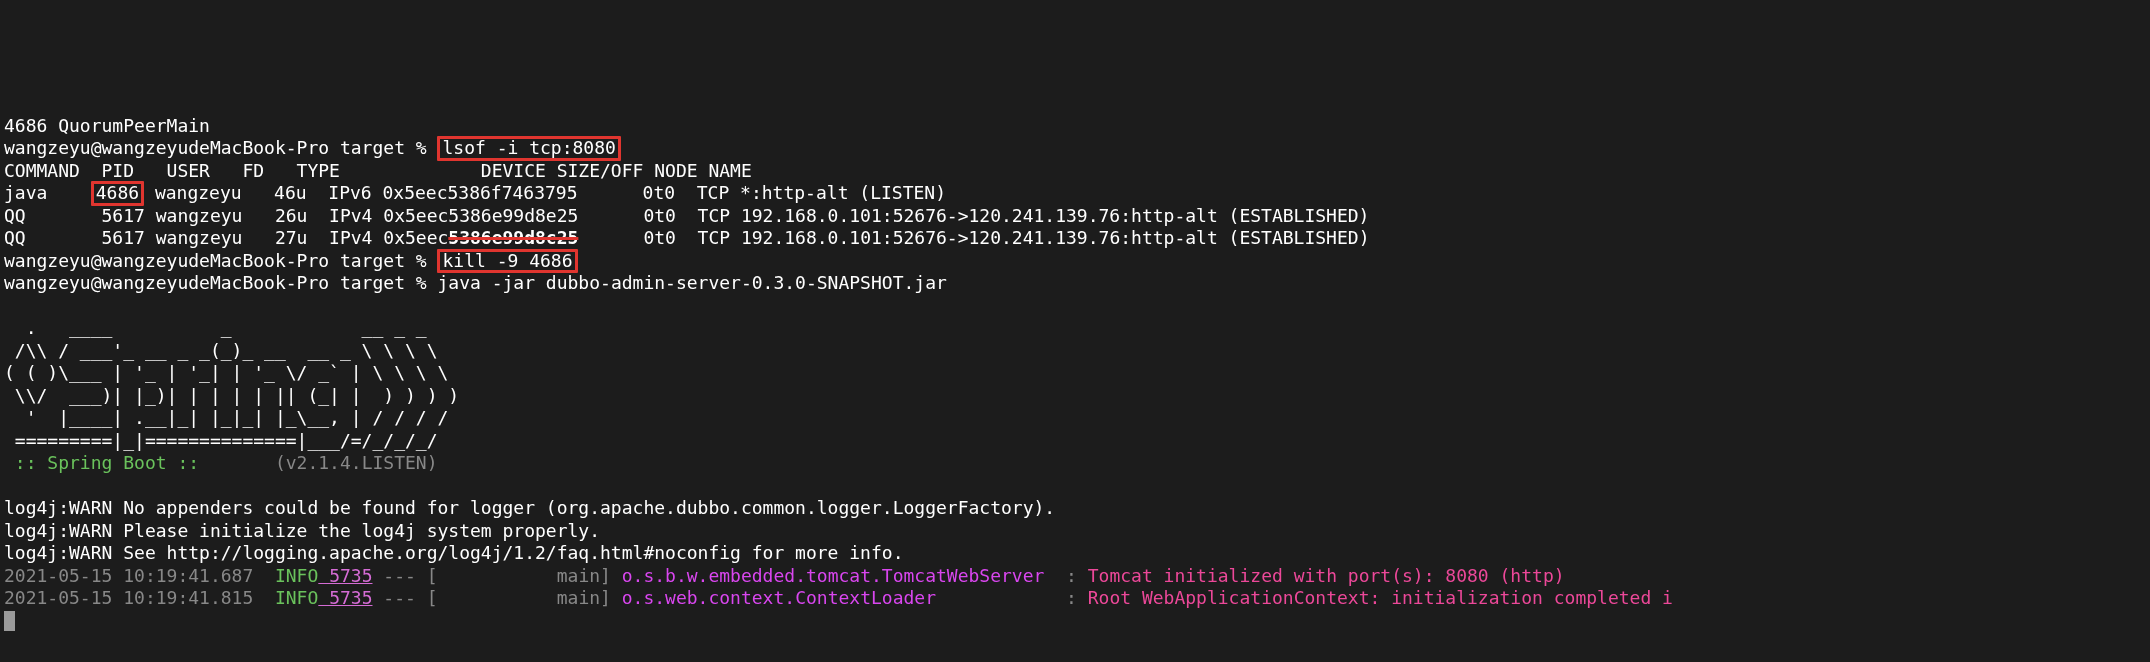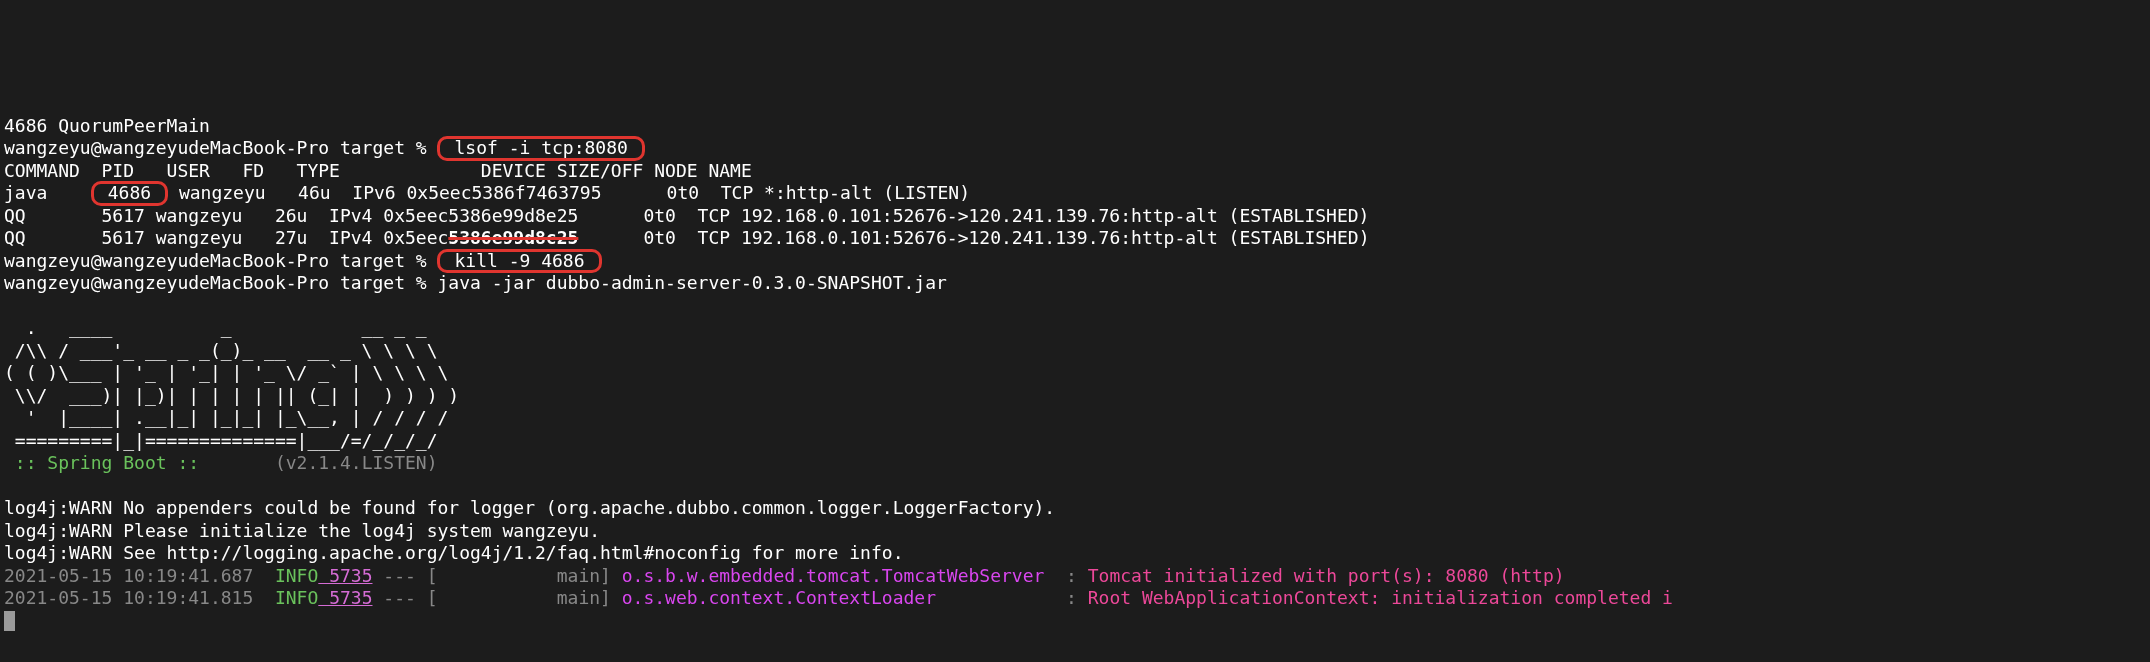--- a/index.html
+++ b/index.html
@@ -16,22 +16,22 @@
   .terminal {
     padding: 2px 4px;
   }
   .gray { color: #888888; }
   .green { color: #6ac25c; }
   .magenta { color: #d56cd5; text-decoration: underline; }
   .cyan { color: #d946ef; }
   .white { color: #ec4899; }
   .box-hl {
     border: 3px solid #e0352f;
-    border-radius: 10px;
-    padding: 0 14px;
+    border-radius: 1px;
+    padding: 0 2px;
     display: inline-block;
     line-height: 1.05;
     margin: -2px 0;
   }
   .strike {
     text-decoration: line-through;
     text-decoration-color: #e0352f;
     text-decoration-thickness: 3px;
     font-weight: bold;
   }
@@ -60,21 +60,21 @@
 
 <span>  .   ____          _            __ _ _
  /\\ / ___'_ __ _ _(_)_ __  __ _ \ \ \ \
 ( ( )\___ | '_ | '_| | '_ \/ _` | \ \ \ \
  \\/  ___)| |_)| | | | | || (_| |  ) ) ) )
   '  |____| .__|_| |_|_| |_\__, | / / / /
  =========|_|==============|___/=/_/_/_/</span>
 <span class="green"> :: Spring Boot ::       </span><span class="gray">(v2.1.4.LISTEN)</span>
 
 <span>log4j:WARN No appenders could be found for logger (org.apache.dubbo.common.logger.LoggerFactory).</span>
-<span>log4j:WARN Please initialize the log4j system wangzeyu.</span>
+<span>log4j:WARN Please initialize the log4j system properly.</span>
 <span>log4j:WARN See http://logging.apache.org/log4j/1.2/faq.html#noconfig for more info.</span>
 <span class="gray">2021-05-15 10:19:41.687  </span><span class="green">INFO</span><span class="magenta"> 5735</span><span class="gray"> --- [           main] </span><span class="cyan">o.s.b.w.embedded.tomcat.TomcatWebServer </span><span class="gray"> : </span><span class="white">Tomcat initialized with port(s): 8080 (http)</span>
 <span class="gray">2021-05-15 10:19:41.815  </span><span class="green">INFO</span><span class="magenta"> 5735</span><span class="gray"> --- [           main] </span><span class="cyan">o.s.web.context.ContextLoader           </span><span class="gray"> : </span><span class="white">Root WebApplicationContext: initialization completed i</span>
 <span class="cursor"></span>
 </div>
 
 
 
 
 </body></html>

